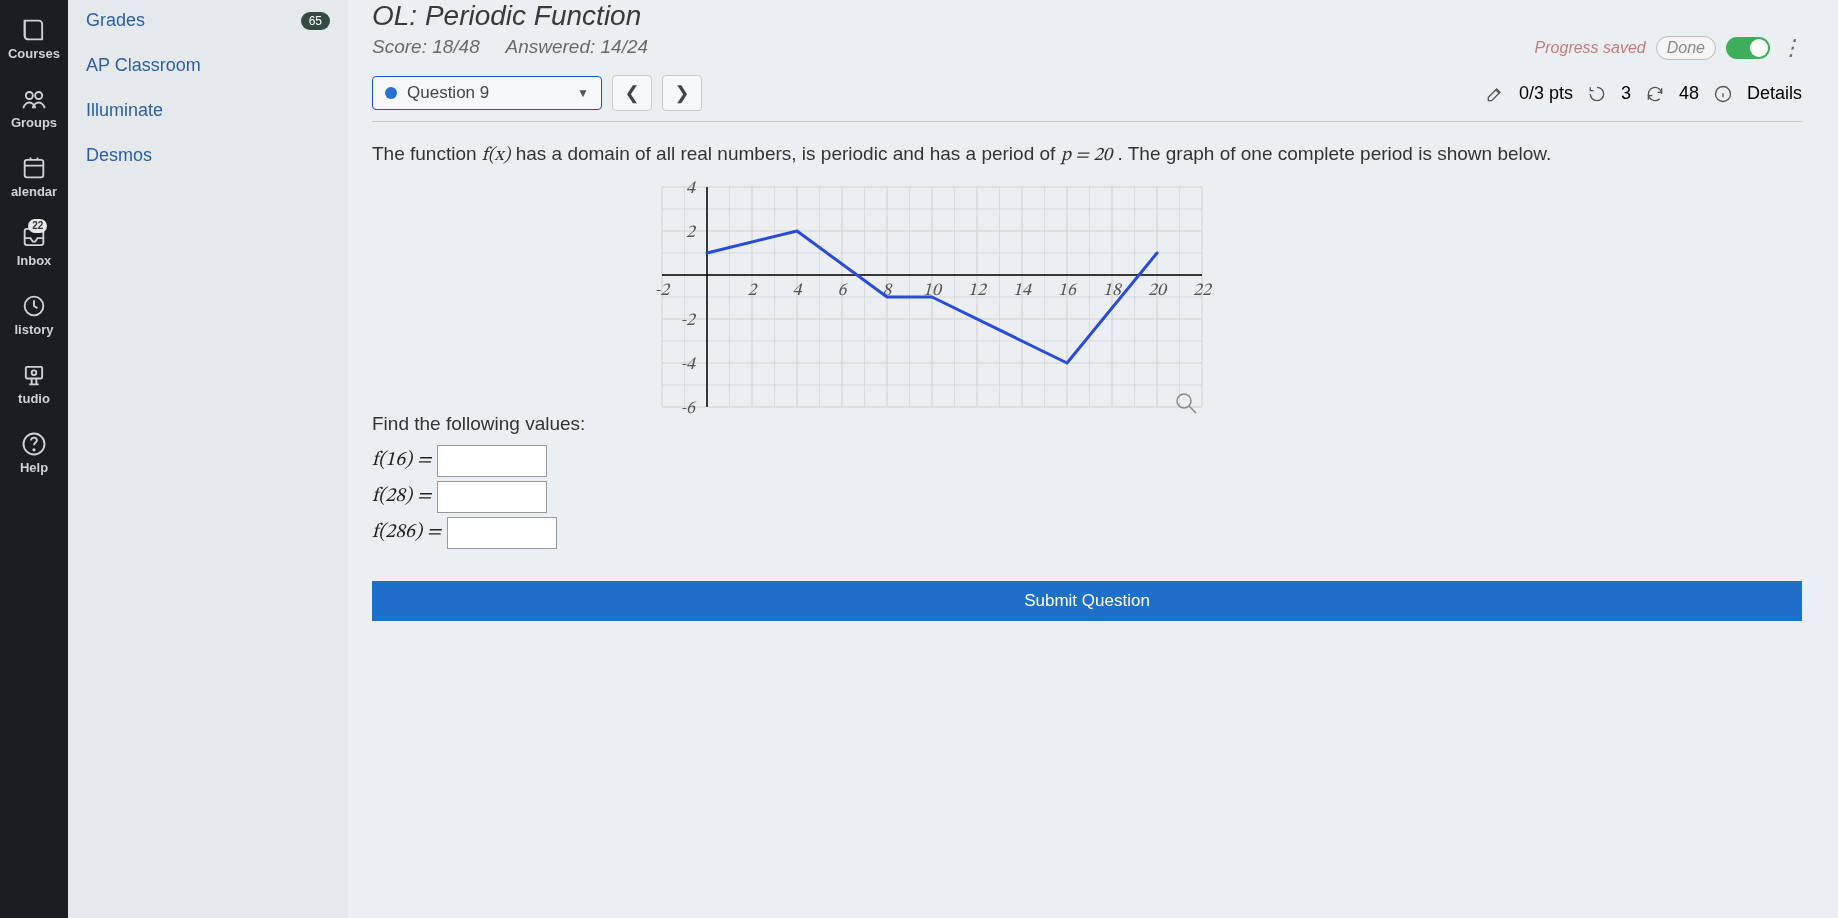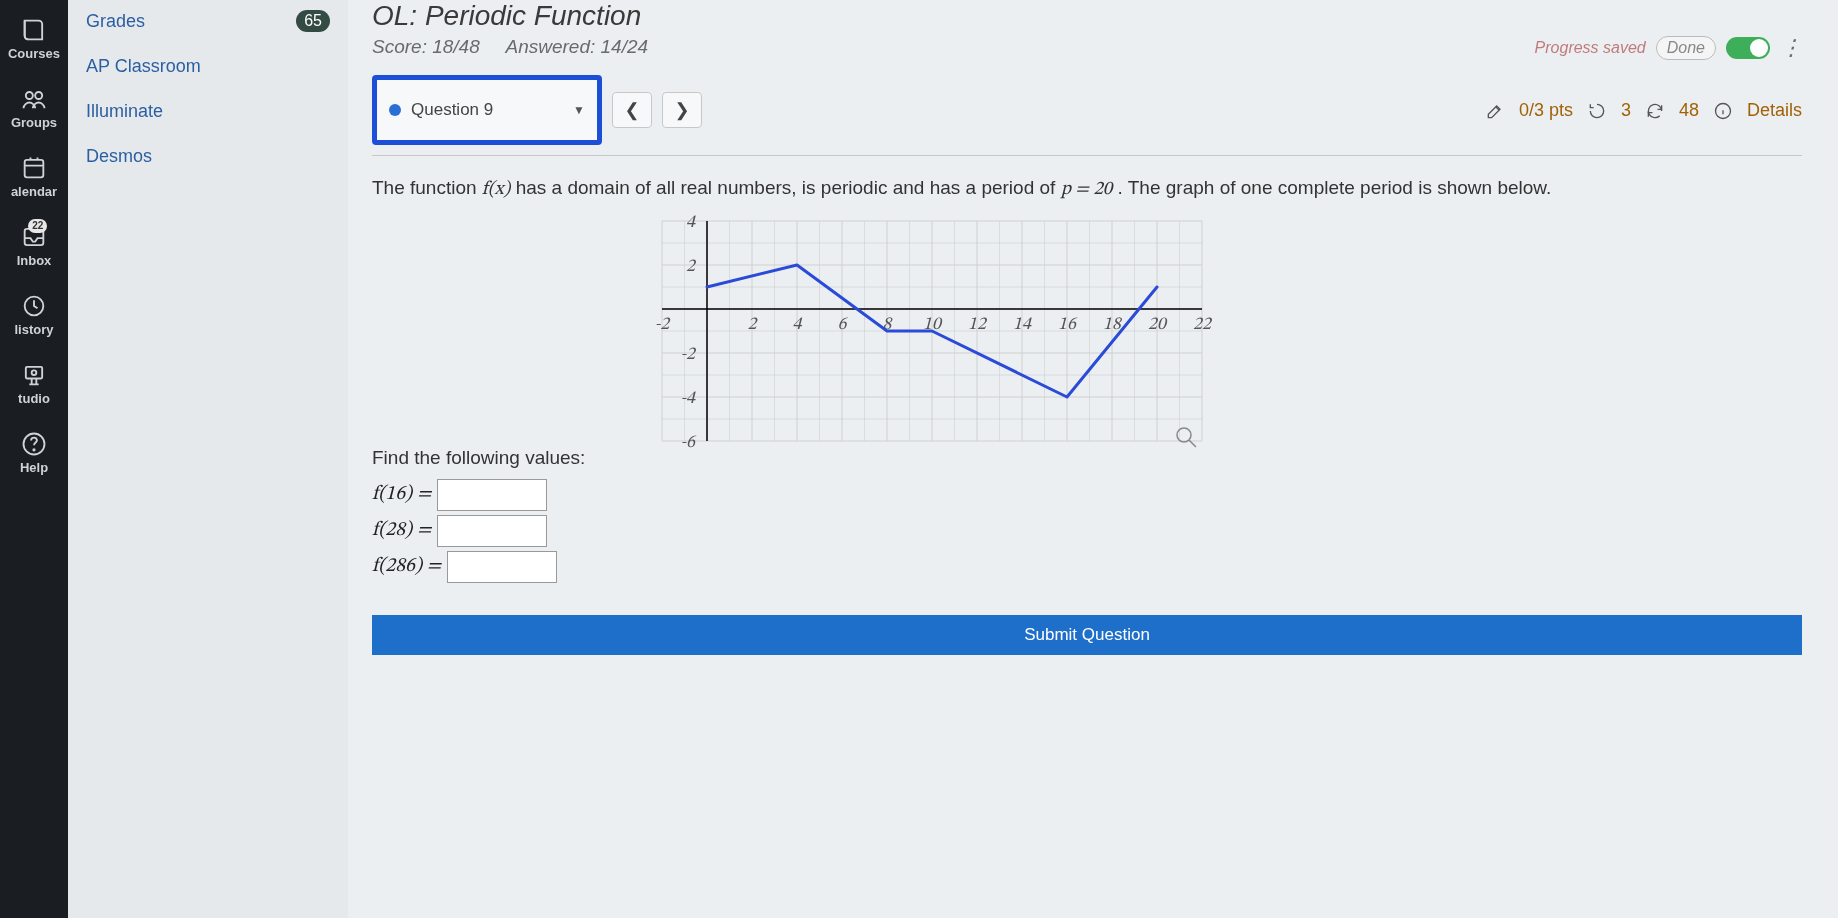--- a/index.html
+++ b/index.html
@@ -40,21 +40,21 @@
   }
   .secondnav {
     width: 280px;
     background: #e6e9ec;
     padding: 10px 18px;
     display:flex; flex-direction:column; gap: 24px;
     font-size: 18px;
   }
   .secondnav .nav-link { color:#2b5fa2; cursor:pointer; font-weight:500; }
   .secondnav .pill {
-    background:#344b44; color:#fff; font-size:16px;
+    background:#344b44; color:#fff; font-size:12px;
     border-radius:12px; padding:2px 8px; display:inline-block;
     vertical-align: middle; margin-left: auto; text-align: right;
   }
   .secondnav .row { display:flex; align-items:center; }
   .main {
     flex:1;
     background:#eceff2;
     padding: 0 36px 20px 24px;
     display:flex; flex-direction:column;
   }
@@ -72,34 +72,34 @@
   }
   .toggle::after {
     content:""; position:absolute; right:2px; top:2px;
     width:18px; height:18px; background:#fff; border-radius:50%;
   }
   .qbar {
     display:flex; align-items:center; margin-top:14px; gap:10px;
     border-bottom:1px solid #c8c8c8; padding-bottom:10px;
   }
   .qselect {
-    background:#f7f8f9; border:5px solid #1d4ed8; border-radius:4px;
-    padding:20px 12px; display:flex; align-items:center; gap:10px;
+    background:#f7f8f9; border:1px solid #1d4ed8; border-radius:4px;
+    padding:6px 12px; display:flex; align-items:center; gap:10px;
     font-size:17px; color:#444; min-width:230px; cursor:pointer;
   }
   .qselect .dot { width:12px; height:12px; border-radius:50%; background:#2a6fd6; }
   .qselect .caret { margin-left:auto; font-size:12px; color:#555; }
   .navbtn {
     width:40px; height:36px; border:1px solid #c8c8c8; background:#f7f8f9;
     border-radius:4px; display:flex; align-items:center; justify-content:center;
     font-size:18px; color:#444; cursor:pointer;
   }
   .qmeta {
     margin-left:auto; display:flex; align-items:center; gap:14px;
-    color:#a16207; font-size:18px;
+    color:#000000; font-size:18px;
   }
   .qmeta svg { width:20px; height:20px; stroke:#555; fill:none; stroke-width:1.6; vertical-align:middle; }
   .qmeta .details { cursor:pointer; }
   .content { margin-top:18px; color:#333; font-size:19px; line-height:1.5; }
   .content .mathi { font-family: "STIX Two Math","Cambria Math",serif; font-style:italic; }
   .chartwrap { margin-top:6px; margin-left:230px; }
   .findlabel { margin-top:-28px; font-size:19px; color:#333; }
   .answers { margin-top:6px; font-size:20px; color:#222; }
   .answers .row { display:flex; align-items:center; gap:6px; margin:4px 0; }
   .answers .fn { font-family:"STIX Two Math","Cambria Math",serif; font-style:italic; }

